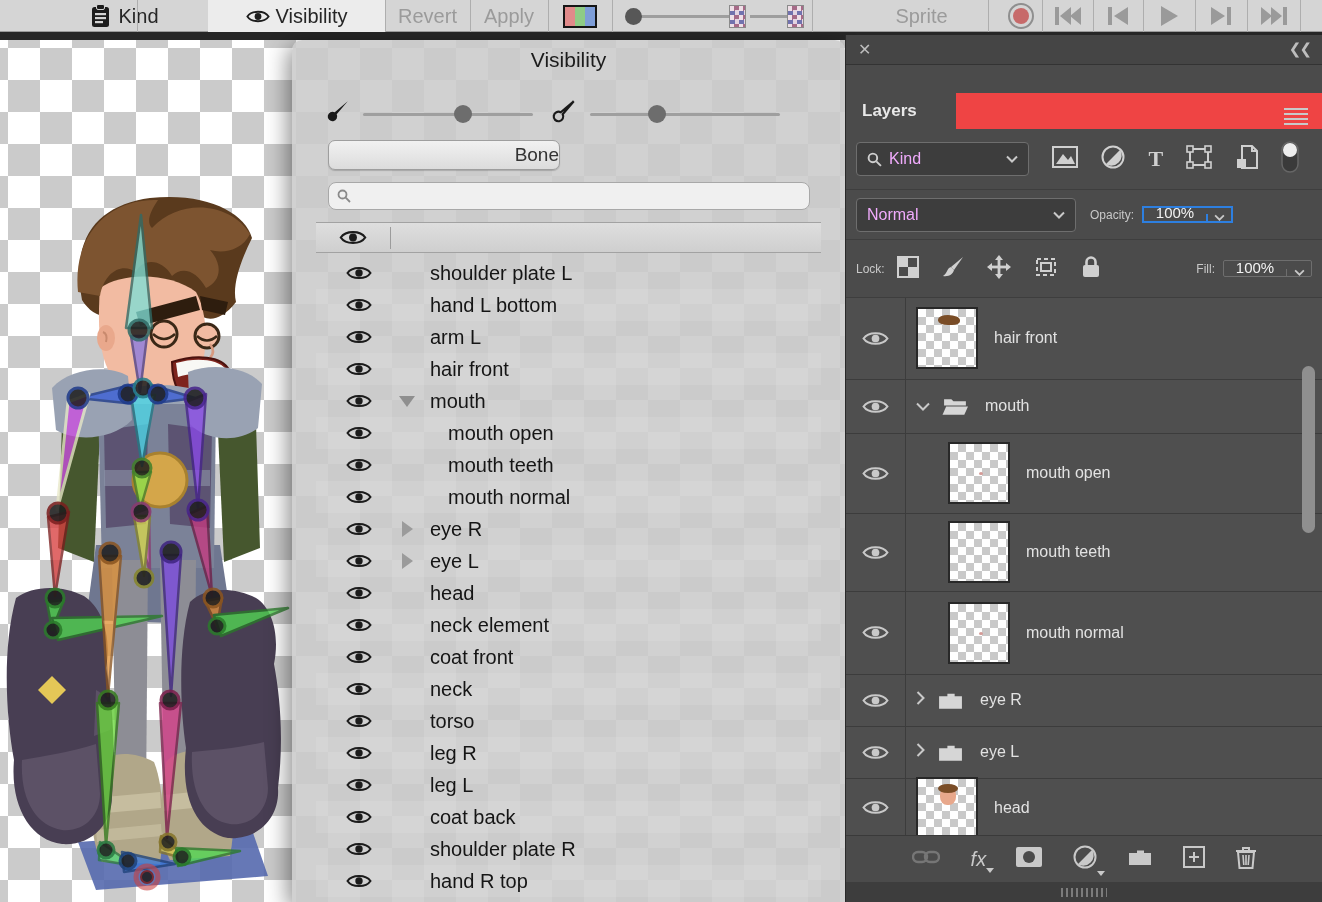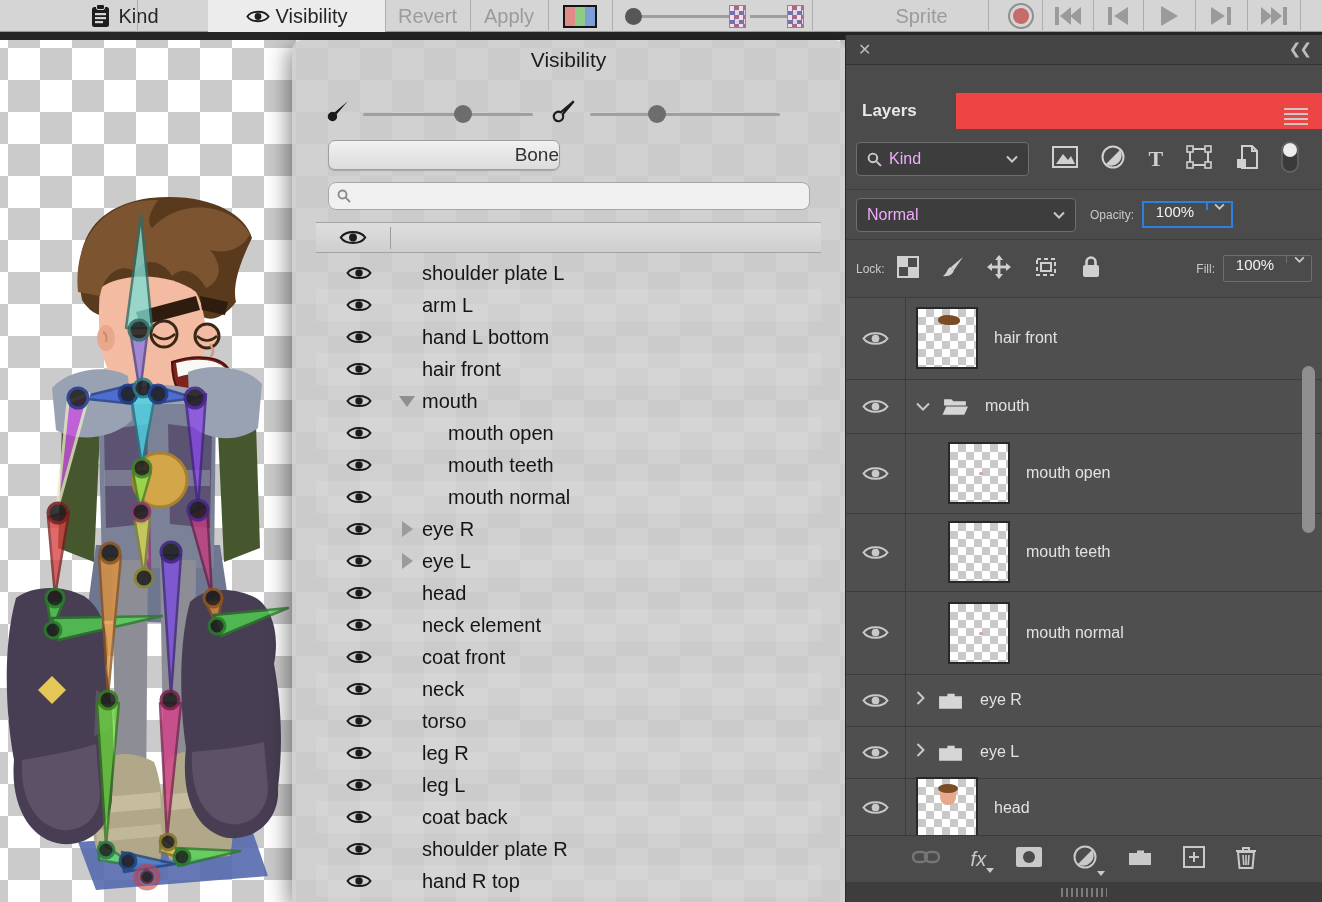--- a/index.html
+++ b/index.html
@@ -54,21 +54,21 @@
     background:linear-gradient(#dedede,#cfcfcf); border-top:1px solid #a2a2a2; border-bottom:1px solid #a2a2a2;
     display:flex; align-items:center; font-size:20px; font-weight:500; color:#141414; }
   .vis-header .hdr-eye { width:74px; display:flex; justify-content:center; }
   .vis-header .hdr-sep { width:1px; height:22px; background:#9c9c9c; }
   .vis-header .hdr-name { flex:1; text-align:center; }
   .vis-list { position:absolute; top:217px; left:24px; width:505px; height:645px; overflow:hidden; }
   .vis-row { height:32px; display:flex; align-items:center; font-size:20px; color:#151515; }
   .vis-row:nth-child(even) { background:rgba(255,255,255,0.10); }
   .vis-row .row-eye { width:58px; display:flex; justify-content:center; margin-left:14px; }
   .vis-row .row-exp { width:22px; display:flex; justify-content:center; margin-left:8px; }
-  .vis-row .row-label { margin-left:4px; white-space:nowrap; }
+  .vis-row .row-label { margin-left:12px; white-space:nowrap; }
   .vis-row.child .row-label { margin-left:30px; }
   .tri-down { width:0; height:0; border-left:8px solid transparent; border-right:8px solid transparent;
               border-top:11px solid #8f8f8f; }
   .tri-right { width:0; height:0; border-top:8px solid transparent; border-bottom:8px solid transparent;
                border-left:11px solid #9b9b9b; }
 
   
   .layers-panel { position:absolute; left:845px; top:35px; width:477px; height:867px; background:#4b4b4b;
     z-index:30; color:#d6d6d6; border-left:1px solid #2a2a2a; display:flex; flex-direction:column; }
   .lp-topbar { height:30px; background:#454545; display:flex; align-items:center; justify-content:space-between;
@@ -78,21 +78,21 @@
     font-size:17px; font-weight:700; color:#e8e8e8; }
   .lp-burger { position:absolute; right:14px; top:14px; }
   .lp-filter { height:62px; display:flex; align-items:center; padding:0 0 0 10px; border-bottom:1px solid #3e3e3e; }
   .lp-select { background:#3d3d3d; border:1px solid #6e6e6e; border-radius:4px; height:34px;
     display:flex; align-items:center; color:#f0abfc; font-size:16px; }
   .kind-box { width:173px; padding:0 10px; justify-content:space-between; }
   .filter-icons { flex:1; display:flex; align-items:center; justify-content:space-evenly; }
   .lp-blend { height:50px; display:flex; align-items:center; padding:0 10px; border-bottom:1px solid #3e3e3e; }
   .blend-box { width:220px; padding:0 10px; justify-content:space-between; }
   .lp-label { font-size:12px; color:#c9c9c9; }
-  .valbox { display:flex; height:27px; align-items:flex-start; }
+  .valbox { display:flex; height:17px; align-items:flex-end; }
   .valbox .v { width:62px; display:flex; align-items:center; justify-content:center; font-size:15px; color:#f2f2f2; }
   .valbox .c { width:25px; display:flex; align-items:center; justify-content:center; }
   .valbox.blue { border:2px solid #2d7fe0; }
   .valbox.blue .c { border-left:2px solid #2d7fe0; }
   .valbox.gray { border:1px solid #6e6e6e; border-radius:2px; }
   .valbox.gray .c { border-left:1px solid #6e6e6e; }
   .lp-lock { height:58px; display:flex; align-items:center; padding:0 10px; border-bottom:1px solid #3e3e3e; }
   .lock-icons { display:flex; align-items:center; gap:22px; margin-left:12px; }
   .lp-list { height:540px; overflow:hidden; position:relative; background:#4f4f4f; }
   .lrow { display:flex; align-items:stretch; border-bottom:1px solid #3c3c3c; }
@@ -393,30 +393,30 @@
     <span class="row-exp"></span>
     <span class="row-label">shoulder plate L</span>
   </div>
         <div class="vis-row">
     <span class="row-eye" style="color:#1b1b1b">
       <svg width="26" height="16">
               <use href="#eye-glyph"></use>
             </svg>
     </span>
     <span class="row-exp"></span>
+    <span class="row-label">hand L bottom</span>
+  </div>
+        <div class="vis-row">
+    <span class="row-eye" style="color:#1b1b1b">
+      <svg width="26" height="16">
+              <use href="#eye-glyph"></use>
+            </svg>
+    </span>
+    <span class="row-exp"></span>
     <span class="row-label">arm L</span>
-  </div>
-        <div class="vis-row">
-    <span class="row-eye" style="color:#1b1b1b">
-      <svg width="26" height="16">
-              <use href="#eye-glyph"></use>
-            </svg>
-    </span>
-    <span class="row-exp"></span>
-    <span class="row-label">hand L bottom</span>
   </div>
         <div class="vis-row">
     <span class="row-eye" style="color:#1b1b1b">
       <svg width="26" height="16">
               <use href="#eye-glyph"></use>
             </svg>
     </span>
     <span class="row-exp"></span>
     <span class="row-label">hair front</span>
   </div>

